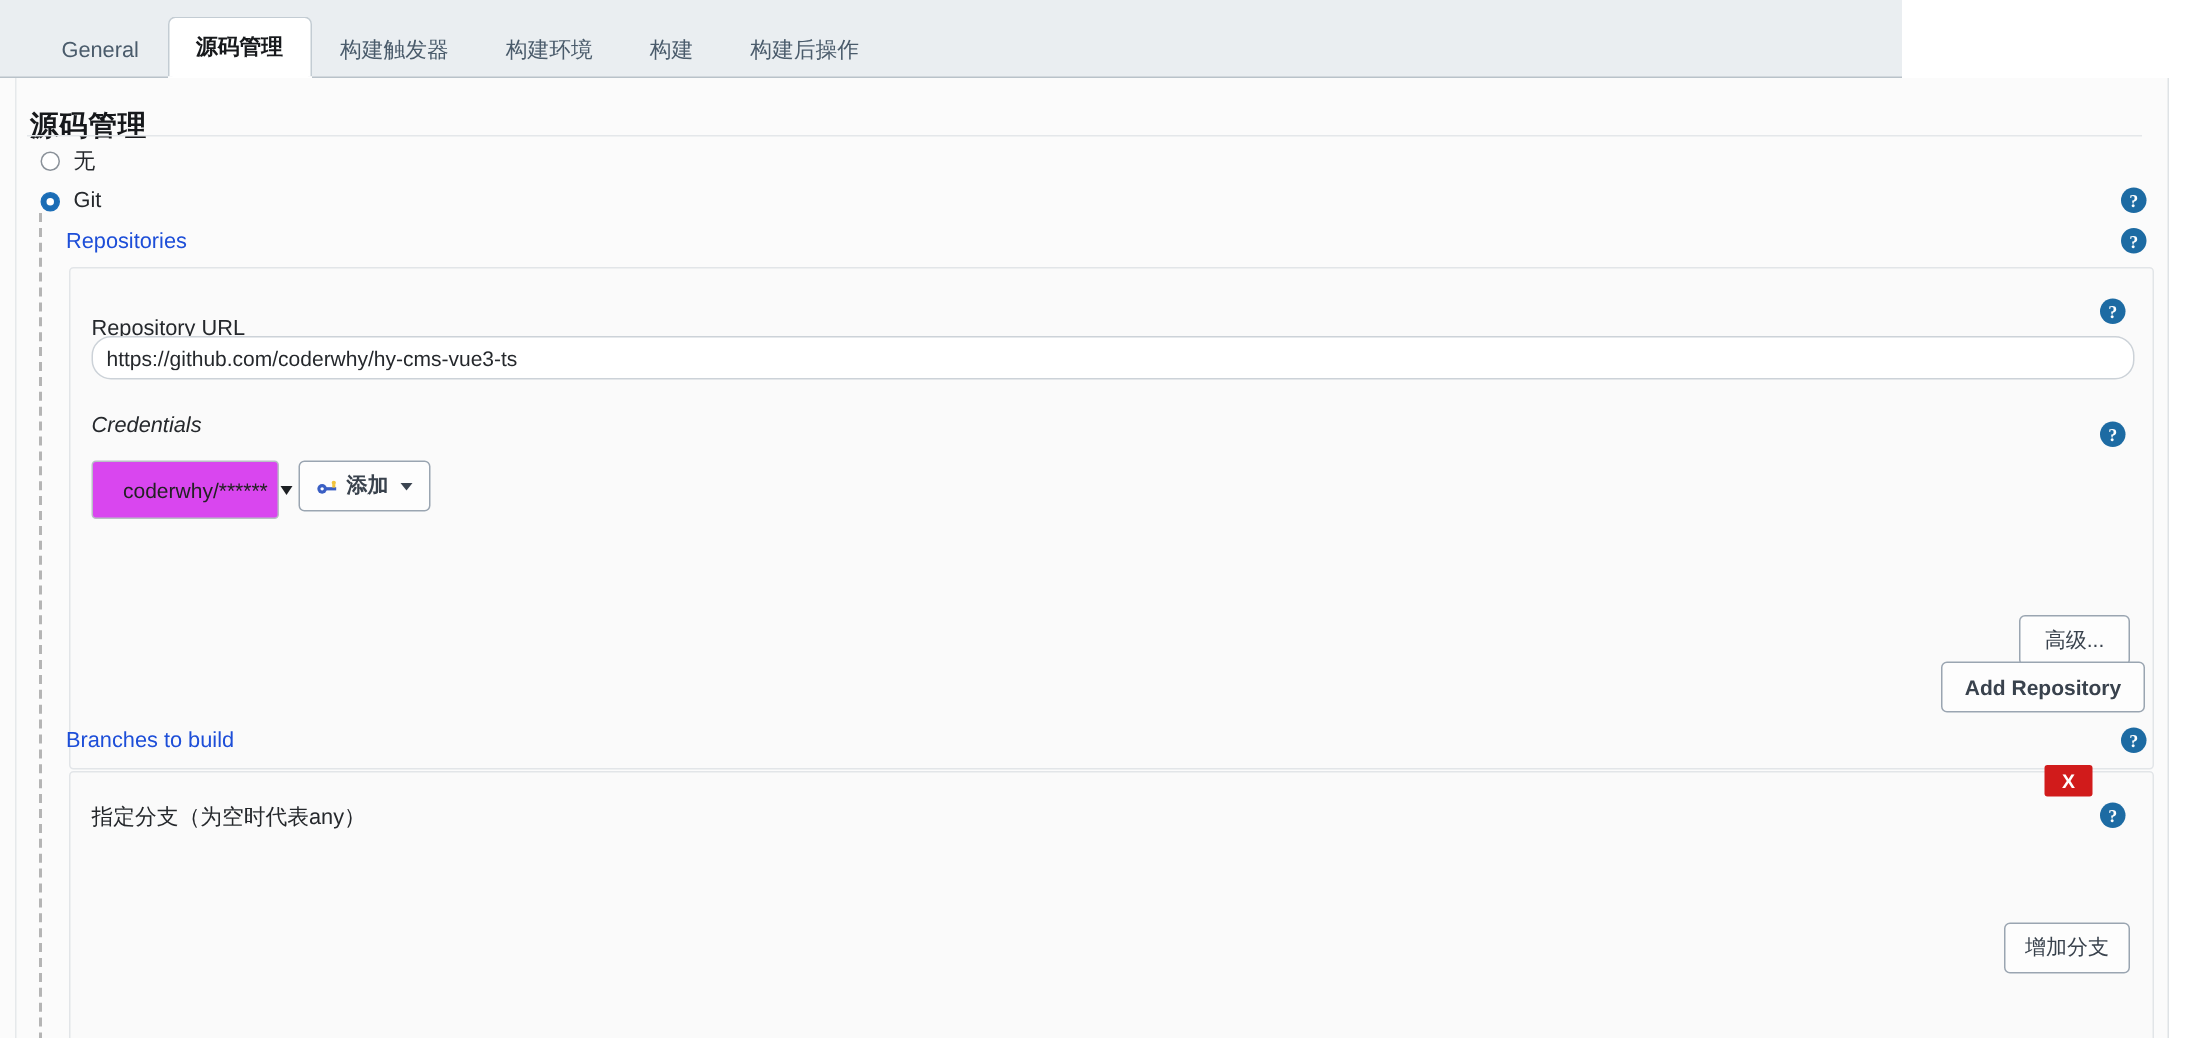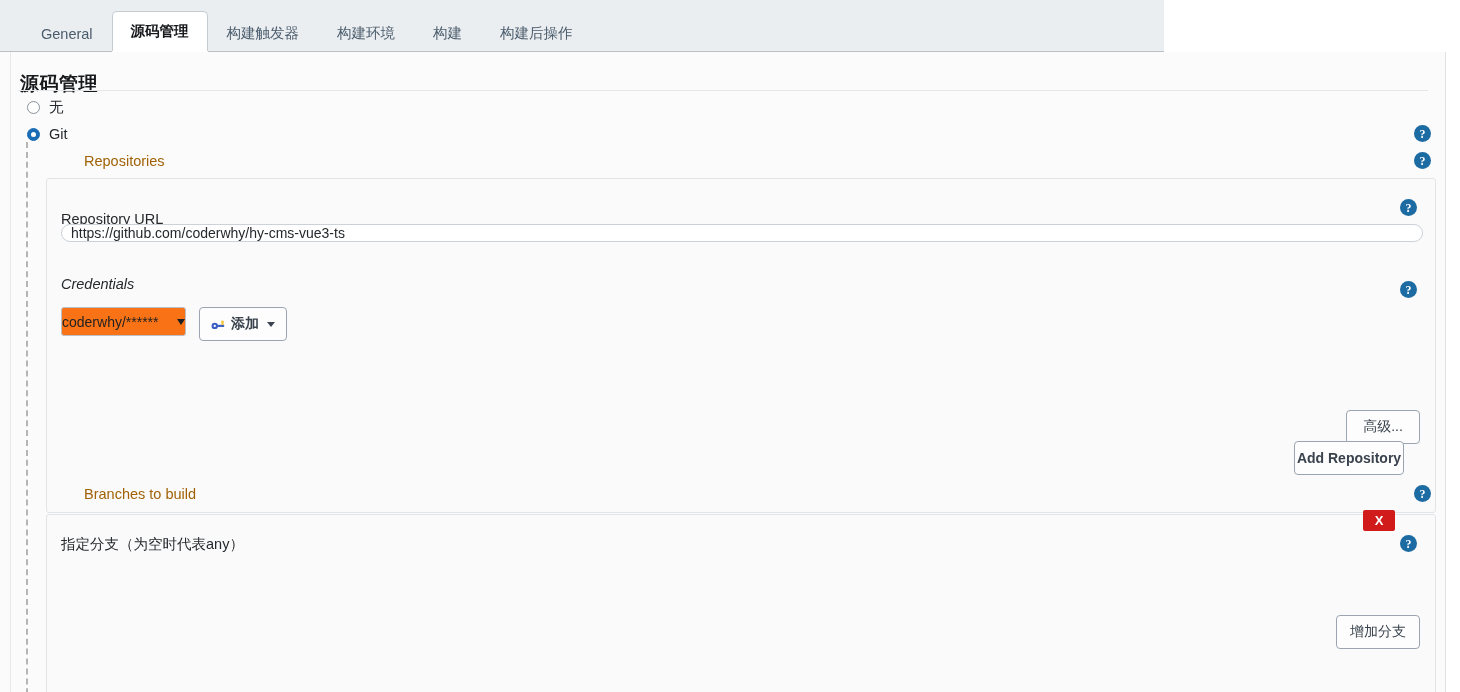--- a/index.html
+++ b/index.html
@@ -9,21 +9,21 @@
     background: #fff;
     font-family: "Liberation Sans", "DejaVu Sans", sans-serif;
     font-size: 14px;
     color: #2c3e4a;
     overflow: hidden;
   }
 
   
   .tabbar {
     position: absolute; left: 0; top: 0;
-    width: 1164px; height: 52px;
+    width: 1268px; height: 52px;
     background: #eaeef1;
     border-bottom: 1px solid #b9c2c9;
   }
   .tabs {
     position: absolute; left: 22px; bottom: 0;
     display: flex; align-items: flex-end;
     height: 40px;
   }
   .tab {
     display: flex; align-items: center; justify-content: center;
@@ -98,60 +98,59 @@
   }
   .left-rule {
     position: absolute; left: 10px; top: 0;
     width: 1px; height: 640px; background: #e6e9eb;
   }
 
   
   .sec-label {
     position: absolute;
     font-size: 14.5px;
-    color: #a16207;
-    margin-left: 40px;
+    color: #1d4ed8;
   }
 
   
   .panel {
     position: absolute;
     background: #fafafa;
     border: 1px solid #e2e5e8;
     border-radius: 3px;
   }
 
   .field-label {
     position: absolute;
     font-size: 14.5px;
     color: #25282c;
   }
 
   input.txt {
     position: absolute;
-    height: 18px;
+    height: 29px;
     background: #fff;
     border: 1px solid #ccd2d8;
     border-radius: 13px;
     padding: 0 9px;
     font-family: "Liberation Sans", "DejaVu Sans", sans-serif;
     font-size: 14px;
     color: #25282c;
     outline: none;
   }
 
   
   .sel-wrap {
     position: absolute;
-    height: 29px;
-    background: #f97316;
+    height: 39px;
+    background: #d946ef;
     border: 1px solid #b9bfc6;
     border-radius: 3px;
     display: flex; align-items: center;
-    padding: 0 0;
+    padding: 0 20px;
     cursor: pointer;
   }
   .sel-wrap .seltext {
     font-size: 14px; color: #222; white-space: nowrap;
     flex: 1 1 auto;
   }
   .caret-dn {
     width: 0; height: 0; margin-left: 8px;
     border-left: 4.5px solid transparent;
     border-right: 4.5px solid transparent;
@@ -273,21 +272,21 @@
         <rect x="6" y="8.3" width="8" height="2.3" fill="#3a5fc4"></rect>
         <rect x="11.2" y="6.2" width="2.2" height="2.4" fill="#f2c43d"></rect>
         <circle cx="12.3" cy="5.2" r="1.5" fill="#f2c43d"></circle>
       </svg>
       <span>添加</span>
       <span class="btn-caret"></span>
     </div>
 
     <div class="btn plain" style="left:1299px; top:231px; width:74px;">高级...</div>
 
-    <div class="btn" style="left:1247px; top:262px; width:110px;">Add Repository</div>
+    <div class="btn" style="left:1247px; top:262px; width:136px;">Add Repository</div>
   </div>
 
   <div class="sec-label" style="left:44px; top:434px;">Branches to build</div>
   <div class="help" style="left:1414px; top:433px;">?</div>
 
   <div class="btn-del" style="left:1363px; top:458px;">X</div>
 
   <div class="panel" style="left:46px; top:462px; width:1390px; height:210px;">
 
     <div class="field-label" style="left:14px; top:20px;">指定分支（为空时代表any）</div>

